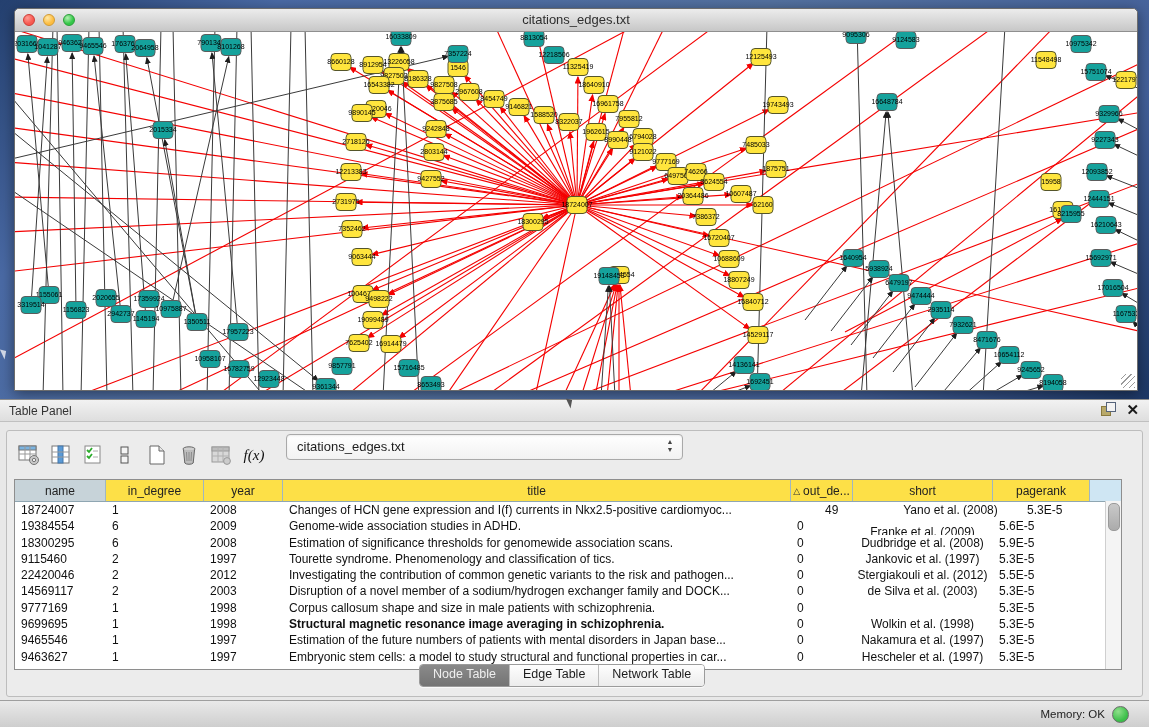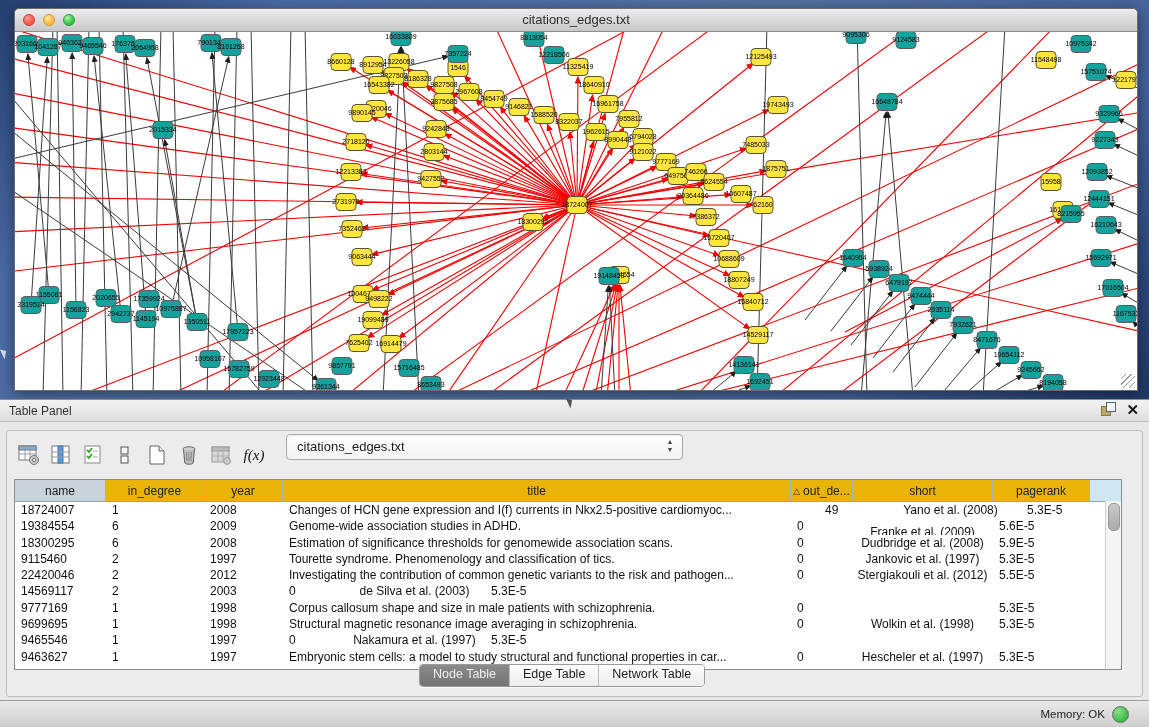--- a/index.html
+++ b/index.html
@@ -48,21 +48,21 @@
   .tb-fx{font-family:"Liberation Serif",serif;font-style:italic;font-size:15px;color:#111;width:30px;}
   .combo{position:absolute;left:279px;top:3px;width:395px;height:24px;background:linear-gradient(#ffffff,#f2f2f2);
          border:1px solid #a9a9a9;border-radius:4px;box-shadow:inset 0 1px 2px rgba(0,0,0,.08);}
   .combo-text{position:absolute;left:10px;top:4px;font-size:13px;color:#1d1d1d;}
   .combo-step{position:absolute;right:7px;top:3px;width:10px;height:18px;font-size:7px;line-height:8px;color:#444;text-align:center;}
 
   
   .dtable{position:absolute;left:7px;top:48px;width:1106px;height:189px;background:#fff;border:1px solid #8e8e8e;overflow:hidden;}
   .thead{display:flex;height:21px;background:#cfe6f3;border-bottom:1px solid #8fa6b2;}
   .th{box-sizing:border-box;border-right:1px solid #9fb6c2;font-size:12px;color:#222;
-      display:flex;align-items:center;justify-content:center;gap:3px;background:#eab308;}
+      display:flex;align-items:center;justify-content:center;gap:3px;background:#fde047;}
   .th.sel{background:#c7d3d9;}
   .sortg{font-size:9px;color:#333;}
   .tbody{position:relative;}
   .tr{display:flex;height:16.3px;background:#fff;}
   .td{box-sizing:border-box;border-right:1px solid transparent;font-size:12px;color:#101010;
       padding:1px 0 0 6px;white-space:nowrap;overflow:hidden;}
   .td.center{text-align:center;padding-left:0;}
   .vscroll{position:absolute;right:0;top:21px;bottom:0;width:15px;background:#f4f4f4;border-left:1px solid #cfcfcf;}
   .vthumb{position:absolute;left:2px;top:2px;width:10px;height:26px;background:linear-gradient(#c9c9c9,#ababab);border-radius:5px;border:1px solid #9a9a9a;}
 
@@ -888,46 +888,48 @@
             <div class="td" style="width: 79px;">2012</div>
             <div class="td" style="width: 508px;">Investigating the contribution of common genetic variants to the risk and pathogen...</div>
             <div class="td" style="width: 62px;">0</div>
             <div class="td center" style="width: 140px;">Stergiakouli et al. (2012)</div>
             <div class="td" style="width: 97px;">5.5E-5</div>
           </div>
           <div class="tr">
             <div class="td" style="width: 91px;">14569117</div>
             <div class="td" style="width: 98px;">2</div>
             <div class="td" style="width: 79px;">2003</div>
+            <div class="td" style="width: 508px;">Disruption of a novel member of a sodium/hydrogen exchanger family and DOCK...</div>
             <div class="td" style="width: 62px;">0</div>
             <div class="td center" style="width: 140px;">de Silva et al. (2003)</div>
             <div class="td" style="width: 97px;">5.3E-5</div>
           </div>
           <div class="tr">
             <div class="td" style="width: 91px;">9777169</div>
             <div class="td" style="width: 98px;">1</div>
             <div class="td" style="width: 79px;">1998</div>
             <div class="td" style="width: 508px;">Corpus callosum shape and size in male patients with schizophrenia.</div>
             <div class="td" style="width: 62px;">0</div>
             <div class="td center" style="width: 140px; margin-top: 28px;">Tibbo et al. (1998)</div>
             <div class="td" style="width: 97px;">5.3E-5</div>
           </div>
           <div class="tr">
             <div class="td" style="width: 91px;">9699695</div>
             <div class="td" style="width: 98px;">1</div>
             <div class="td" style="width: 79px;">1998</div>
-            <div class="td" style="width: 508px;">Structural magnetic resonance image averaging in schizophrenia.</div>
+            <div class="td" style="width: 508px; font-weight: bold;">Structural magnetic resonance image averaging in schizophrenia.</div>
             <div class="td" style="width: 62px;">0</div>
             <div class="td center" style="width: 140px;">Wolkin et al. (1998)</div>
             <div class="td" style="width: 97px;">5.3E-5</div>
           </div>
           <div class="tr">
             <div class="td" style="width: 91px;">9465546</div>
             <div class="td" style="width: 98px;">1</div>
             <div class="td" style="width: 79px;">1997</div>
+            <div class="td" style="width: 508px;">Estimation of the future numbers of patients with mental disorders in Japan base...</div>
             <div class="td" style="width: 62px;">0</div>
             <div class="td center" style="width: 140px;">Nakamura et al. (1997)</div>
             <div class="td" style="width: 97px;">5.3E-5</div>
           </div>
           <div class="tr">
             <div class="td" style="width: 91px;">9463627</div>
             <div class="td" style="width: 98px;">1</div>
             <div class="td" style="width: 79px;">1997</div>
             <div class="td" style="width: 508px;">Embryonic stem cells: a model to study structural and functional properties in car...</div>
             <div class="td" style="width: 62px;">0</div>

